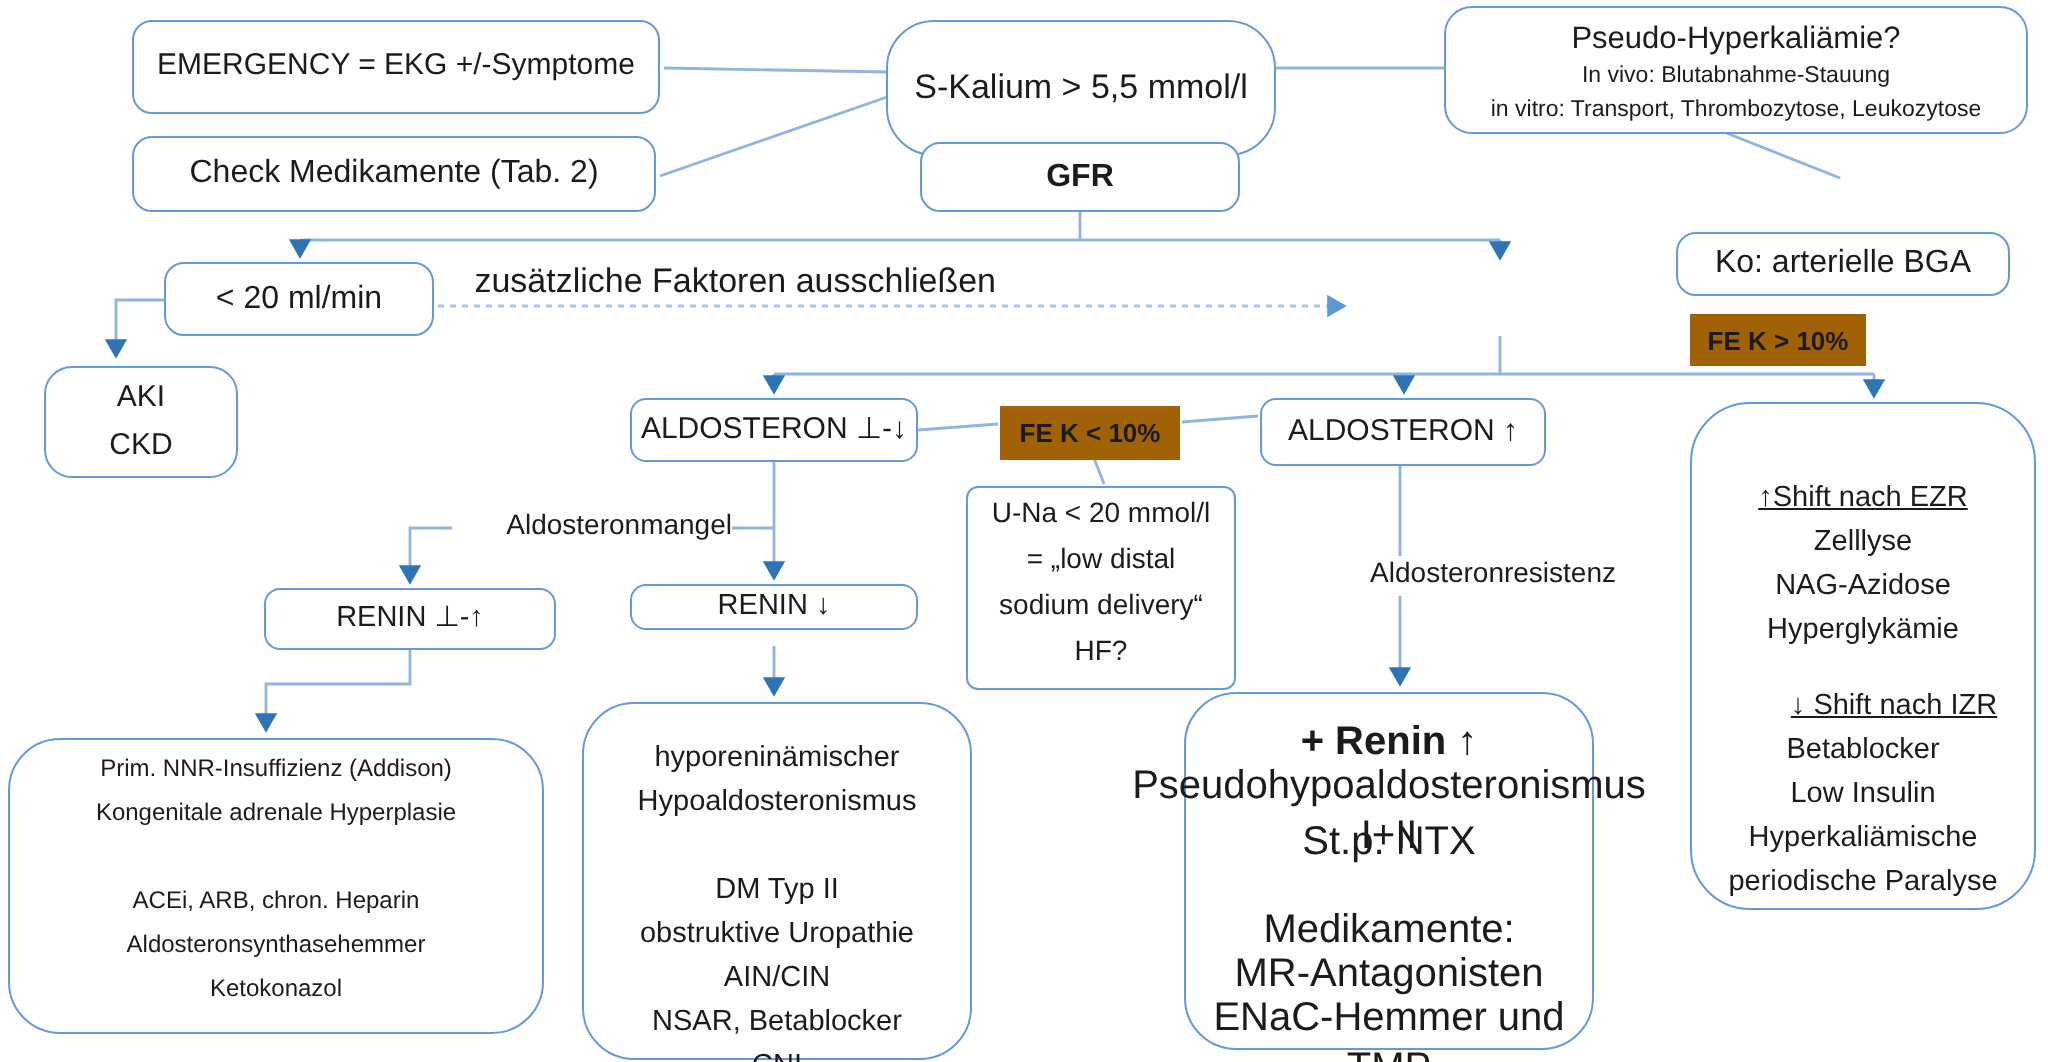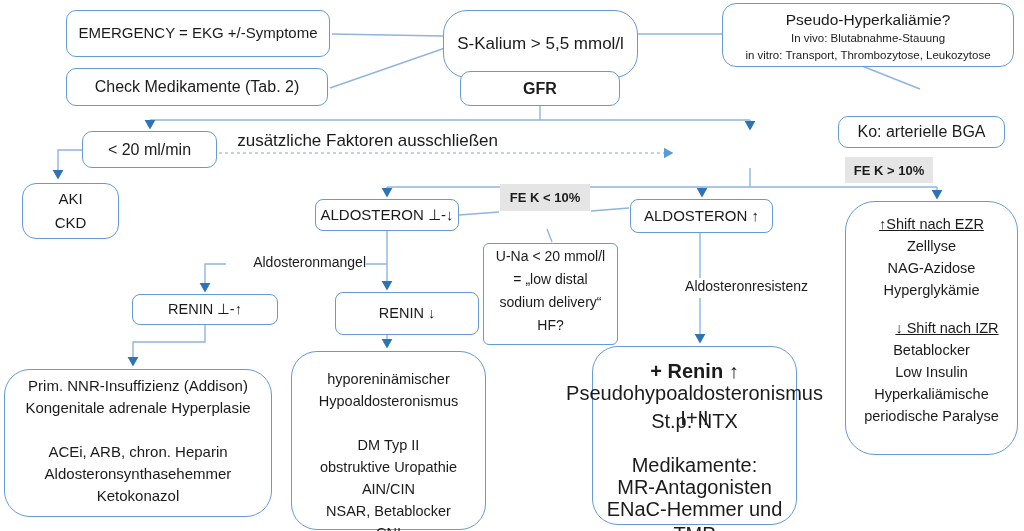--- a/index.html
+++ b/index.html
@@ -9,21 +9,21 @@
   }
   svg.wires{position:absolute;left:0;top:0;z-index:0;pointer-events:none;}
   .node{
     position:absolute;z-index:2;background:#ffffff;border:1.5px solid #649bd4;
     display:flex;align-items:center;justify-content:center;text-align:center;
     box-sizing:border-box;line-height:1.25;
   }
   .col{flex-direction:column;justify-content:flex-start;}
   .center-col{flex-direction:column;justify-content:center;}
   .glabel{
-    position:absolute;z-index:2;background:#e5e5e5;font-weight:bold;font-size:13px;
+    position:absolute;z-index:2;background:#a16207;font-weight:bold;font-size:13px;
     display:flex;align-items:center;justify-content:center;box-sizing:border-box;
   }
   .flabel{position:absolute;z-index:2;background:#ffffff;text-align:right;}
   .ln{min-height:22px;}
   .ln23{min-height:23px;}
   .u{text-decoration:underline;}
   .b{font-weight:bold;}
   .small{font-size:11.5px;line-height:17px;}
   .ptitle{font-size:15.5px;line-height:21px;margin-top:2px;}
 </style>
@@ -106,46 +106,46 @@
 
   <div class="node center-col" style="left:10px;top:183px;width:97px;height:56px;border-radius:14px;font-size:15px;line-height:24px;margin-left:12px;">
     <div>AKI</div>
     <div>CKD</div>
   </div>
 
   <div class="node" style="left:315px;top:199px;width:144px;height:32px;border-radius:8px;font-size:15px;">
     <span>ALDOSTERON ⊥-↓</span>
   </div>
 
-  <div class="glabel" style="left:500px;top:184px;width:90px;height:27px;">FE K &lt; 10%</div>
+  <div class="glabel" style="left:500px;top:203px;width:90px;height:27px;">FE K &lt; 10%</div>
 
   <div class="node" style="left:630px;top:199px;width:143px;height:34px;border-radius:8px;font-size:15px;">
     <span>ALDOSTERON ↑</span>
   </div>
 
   <div class="node center-col" style="left:483px;top:243px;width:135px;height:102px;border-radius:6px;font-size:14px;">
     <div class="ln23">U-Na &lt; 20 mmol/l</div>
     <div class="ln23">= „low distal</div>
     <div class="ln23">sodium delivery“</div>
     <div class="ln23">HF?</div>
   </div>
 
   <div class="flabel" style="left:226px;top:254px;width:140px;height:20px;font-size:14px;">Aldosteronmangel</div>
 
   <div class="flabel" style="left:658px;top:278px;width:150px;height:20px;font-size:14px;">Aldosteronresistenz</div>
 
   <div class="node" style="left:132px;top:294px;width:146px;height:31px;border-radius:8px;font-size:14.5px;">
     <span>RENIN ⊥-↑</span>
   </div>
 
-  <div class="node" style="left:315px;top:292px;width:144px;height:43px;border-radius:8px;font-size:14.5px;margin-left:20px;">
+  <div class="node" style="left:315px;top:292px;width:144px;height:23px;border-radius:8px;font-size:14.5px;">
     <span>RENIN ↓</span>
   </div>
 
-  <div class="node col" style="left:4px;top:369px;width:268px;height:148px;border-radius:26px;font-size:15px;padding-top:7px;">
+  <div class="node col" style="left:4px;top:369px;width:268px;height:148px;border-radius:26px;font-size:12px;padding-top:7px;">
     <div class="ln">Prim.  NNR-Insuffizienz (Addison)</div>
     <div class="ln">Kongenitale adrenale Hyperplasie</div>
     <div class="ln"></div>
     <div class="ln">ACEi, ARB, chron. Heparin</div>
     <div class="ln">Aldosteronsynthasehemmer</div>
     <div class="ln">Ketokonazol</div>
   </div>
 
   <div class="node col" style="left:291px;top:351px;width:195px;height:179px;border-radius:26px;font-size:14.5px;padding-top:18px;">
     <div class="ln">hyporeninämischer</div>
@@ -161,21 +161,21 @@
   <div class="node col" style="left:592px;top:346px;width:205px;height:179px;border-radius:26px;font-size:20px;padding-top:12px;">
     <div class="ln b">+ Renin ↑</div>
     <div class="ln">Pseudohypoaldosteronismus I+II</div>
     <div class="ln">St.p. NTX</div>
     <div class="ln"></div>
     <div class="ln">Medikamente:</div>
     <div class="ln">MR-Antagonisten</div>
     <div class="ln">ENaC-Hemmer und TMP</div>
   </div>
 
-  <div class="node col" style="left:845px;top:201px;width:173px;height:254px;border-radius:30px;font-size:14.5px;padding-top:13px;">
+  <div class="node col" style="left:845px;top:201px;width:173px;height:254px;border-radius:30px;font-size:14.5px;padding-top:38px;">
     <div class="ln u">↑Shift nach EZR</div>
     <div class="ln">Zelllyse</div>
     <div class="ln">NAG-Azidose</div>
     <div class="ln">Hyperglykämie</div>
     <div class="ln u" style="margin-top:16px;margin-left:31px;">↓ Shift nach IZR</div>
     <div class="ln">Betablocker</div>
     <div class="ln">Low Insulin</div>
     <div class="ln">Hyperkaliämische</div>
     <div class="ln">periodische Paralyse</div>
   </div>

